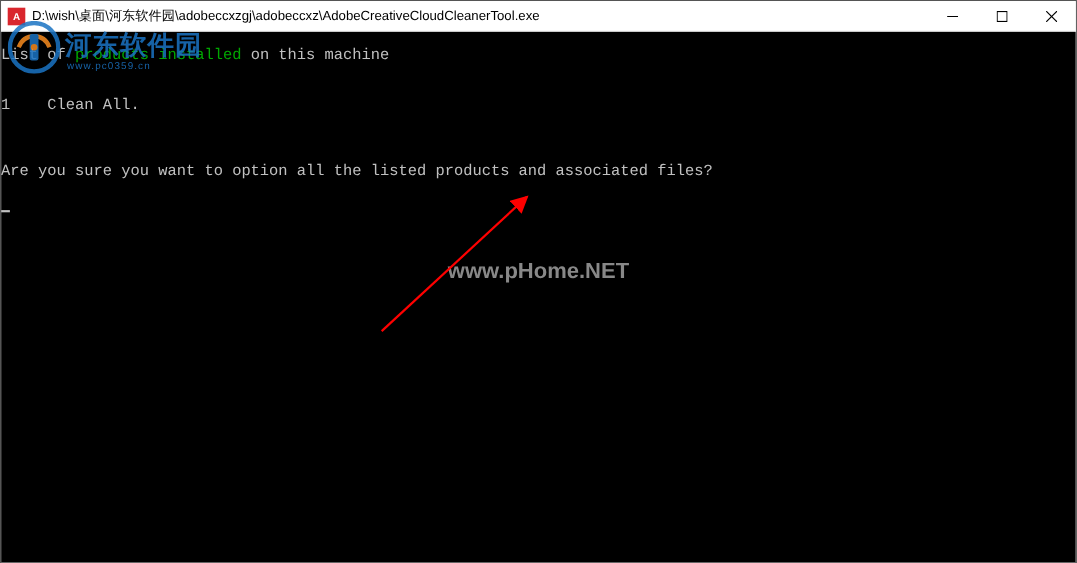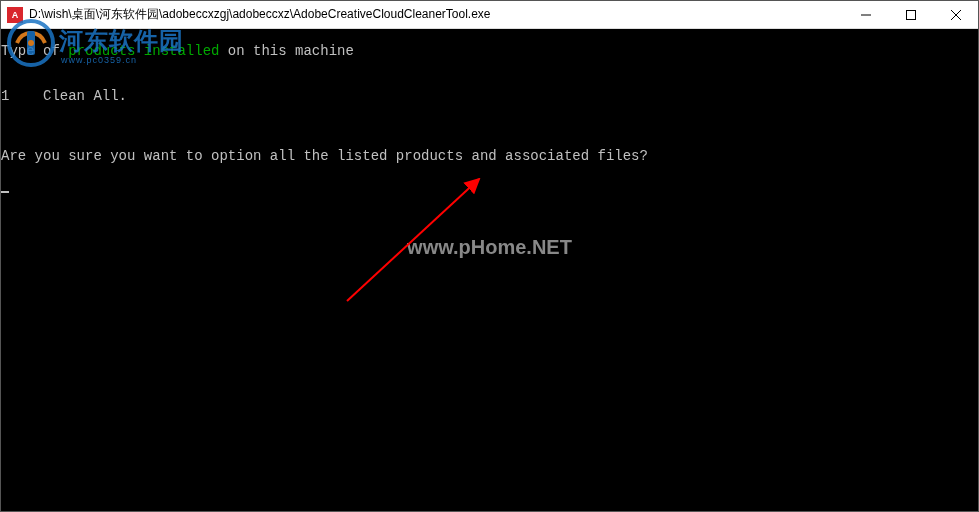--- a/index.html
+++ b/index.html
@@ -162,21 +162,21 @@
     <div class="win-btn close">
       <svg width="10" height="10" viewBox="0 0 10 10">
           <line x1="0" y1="0" x2="10" y2="10" stroke="#000" stroke-width="1"></line>
           <line x1="10" y1="0" x2="0" y2="10" stroke="#000" stroke-width="1"></line>
         </svg>
     </div>
   </div>
 </div>
 
 <div class="console">
-<div class="console-line"><span>Type of </span><span class="green">products installed</span><span> on this machine</span></div>
+<div class="console-line"><span>List of </span><span class="green">products installed</span><span> on this machine</span></div>
 <div class="console-line"></div>
 <div class="console-line">1    Clean All.</div>
 <div class="console-line"></div>
 <div class="console-line"></div>
 <div class="console-line">Are you sure you want to option all the listed products and associated files?</div>
 <div class="console-line"><span class="cursor"></span></div>
 </div>
 
 <div class="watermark-logo">
   <svg class="logo-circle" viewBox="0 0 48 48">

